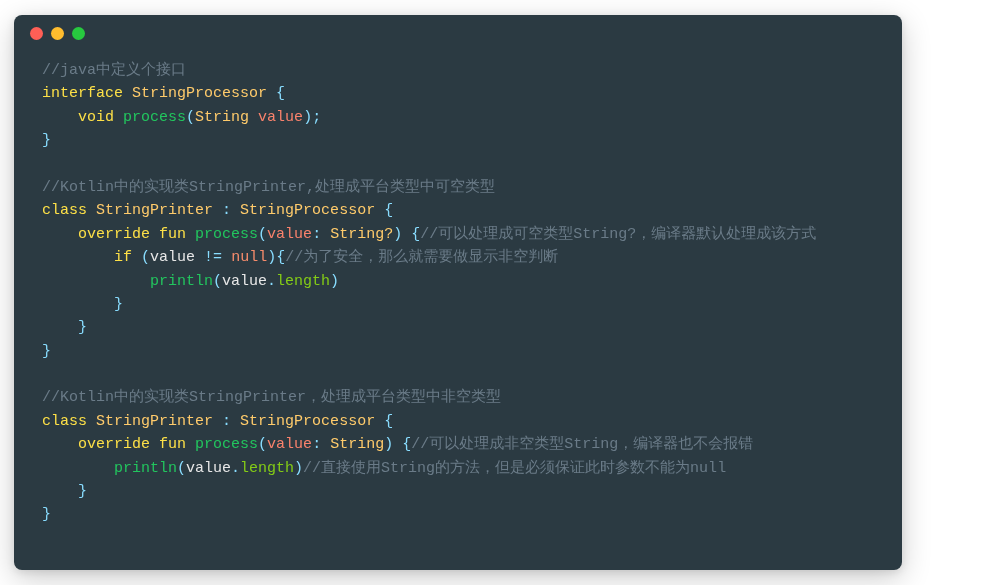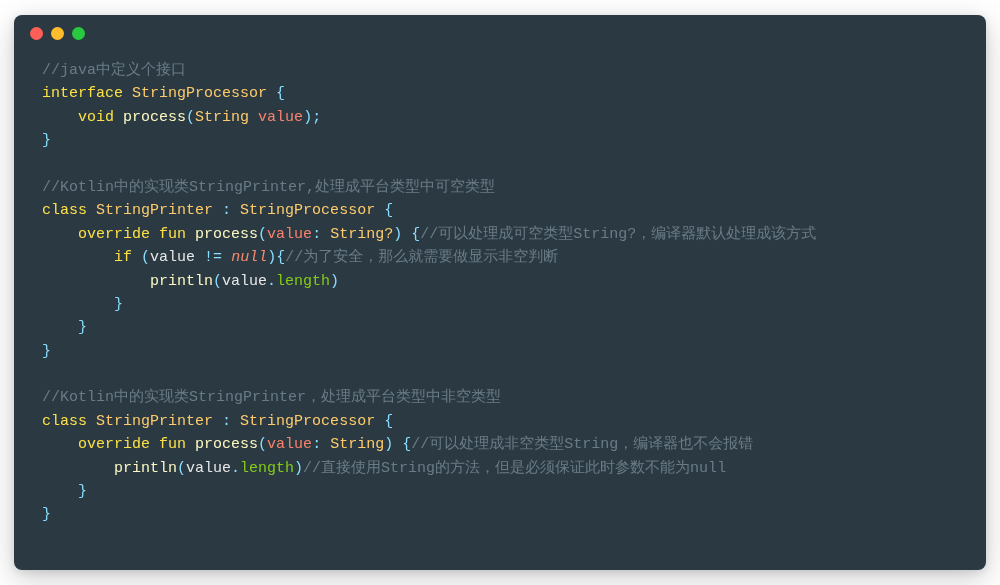--- a/index.html
+++ b/index.html
@@ -9,21 +9,21 @@
     }
     body {
       background: #ffffff;
       font-family: -apple-system, BlinkMacSystemFont, "Segoe UI", sans-serif;
       padding: 15px 14px;
     }
     .window {
       background: #2b3a42;
       border-radius: 8px;
       box-shadow: 0 8px 30px rgba(0,0,0,0.2), 0 2px 8px rgba(0,0,0,0.1);
-      width: 972px;
+      width: 888px;
       height: 555px;
       overflow: hidden;
       position: relative;
     }
     .titlebar {
       height: 36px;
       display: flex;
       align-items: center;
       padding: 0 16px;
       gap: 8px;
@@ -45,27 +45,27 @@
       white-space: pre;
       overflow: hidden;
     }
     .code-line {
       padding: 0 28px;
       min-height: 1.56em;
     }
     
     .tok-comment { color: #6a7b88; }
     .tok-keyword { color: #fde047; }
-    .tok-func { color: #fef9c3; }
+    .tok-func { color: #22c55e; }
     .tok-type { color: #ffcb6b; }
     .tok-ident { color: #e7e7e7; }
     .tok-param { color: #f9826c; }
     .tok-punct { color: #89ddff; }
     .tok-plain { color: #e7e7e7; }
-    .tok-null { color: #f78c6c; font-style: italic; }
+    .tok-null { color: #f78c6c; }
     .tok-prop { color: #84cc16; }
   </style>
 </head>
 <body>
 
 <div class="window">
   <div class="titlebar">
     <div class="traffic-light tl-red"></div>
     <div class="traffic-light tl-yellow"></div>
     <div class="traffic-light tl-green"></div>

